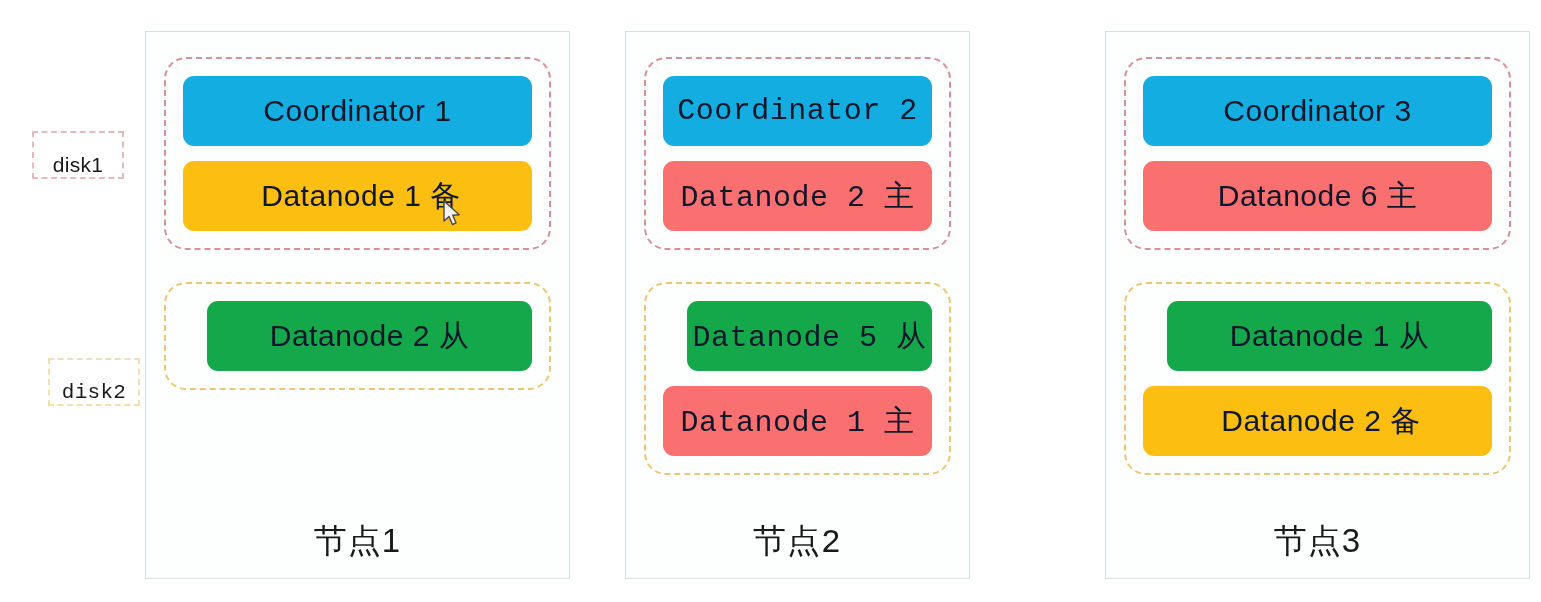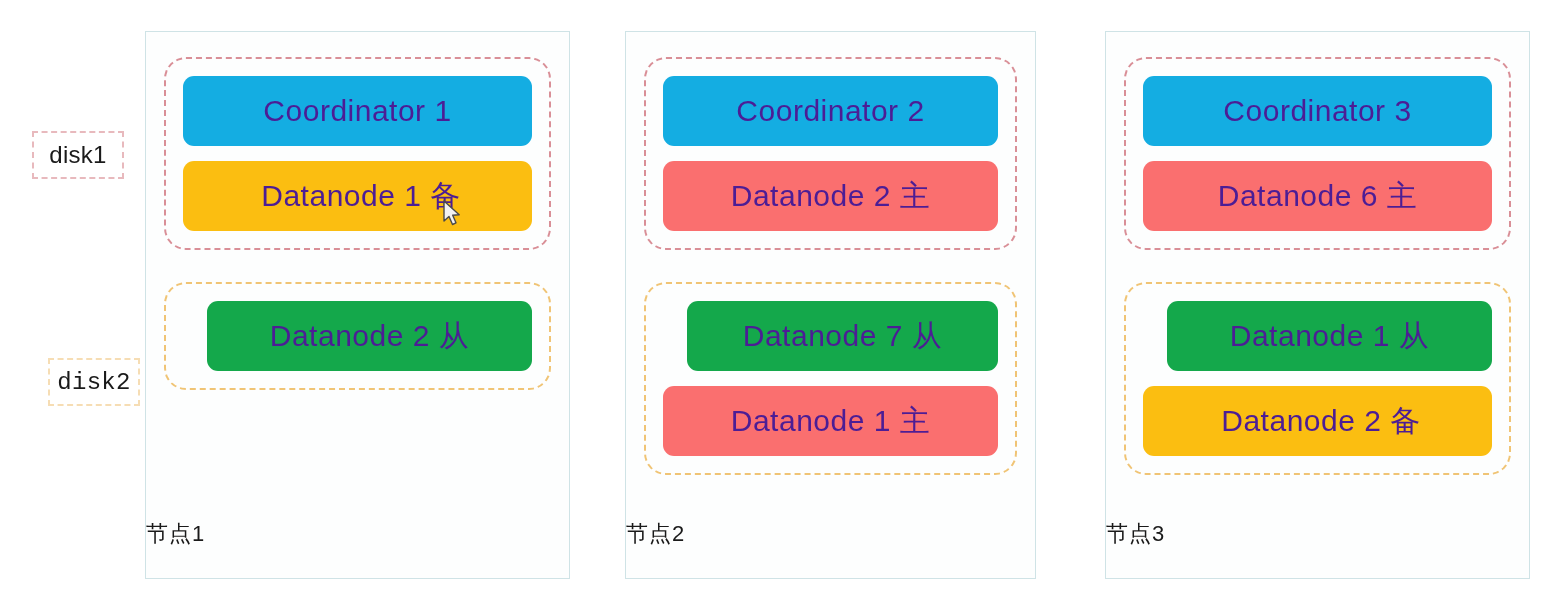--- a/index.html
+++ b/index.html
@@ -21,23 +21,23 @@
     height: 602px;
     background: #ffffff;
   }
 
   
   .disk-label {
     position: absolute;
     width: 92px;
     height: 48px;
     display: flex;
-    align-items: center;
+    align-items: flex-end;
     justify-content: center;
-    font-size: 24px;
+    font-size: 21px;
     color: #1a1a1a;
     background: #ffffff;
     box-sizing: border-box;
     letter-spacing: 0.3px;
   }
   #disk-label-1 {
     left: 32px;
     top: 131px;
     border: 2px dashed #e8b9bd;
   }
@@ -52,21 +52,21 @@
   .node-column {
     position: absolute;
     top: 31px;
     width: 425px;
     height: 548px;
     background: #fdfefe;
     border: 1px solid #cfe3e6;
     box-sizing: border-box;
   }
   #node-column-1 { left: 145px; }
-  #node-column-2 { left: 625px; width: 411px; }
+  #node-column-2 { left: 625px; width: 345px; font-family: Liberation Mono, monospace; }
   #node-column-3 { left: 1105px; }
 
   
   .disk-group {
     position: absolute;
     left: 18px;
     right: 18px;
     box-sizing: border-box;
     border-radius: 22px;
     padding: 17px 17px;
@@ -84,38 +84,38 @@
   }
 
   
   .service-block {
     height: 70px;
     border-radius: 11px;
     display: flex;
     align-items: center;
     justify-content: center;
     font-size: 30px;
-    color: #4c1d95;
+    color: #0f172a;
     letter-spacing: 0.5px;
     white-space: nowrap;
     position: relative;
   }
   .service-block.coordinator { background: #14ade2; }
   .service-block.standby     { background: #fbbe11; padding-left: 7px; }
   .service-block.primary     { background: #fa6f6f; }
   .service-block.secondary   { background: #14a84b; margin-left: 24px; }
 
   
   .node-caption {
     position: absolute;
     left: 0;
     right: 0;
     top: 487px;
-    text-align: left;
-    font-size: 22px;
+    text-align: center;
+    font-size: 33px;
     color: #1a1a1a;
     letter-spacing: 1px;
   }
 
   
   #mouse-cursor {
     position: absolute;
     left: 443px;
     top: 200px;
     width: 20px;
@@ -161,21 +161,21 @@
       <div class="service-block coordinator">
         <span>Coordinator 2</span>
       </div>
       <div class="service-block primary">
         <span>Datanode 2 主</span>
       </div>
     </div>
 
     <div class="disk-group disk2">
       <div class="service-block secondary">
-        <span>Datanode 7 从</span>
+        <span>Datanode 5 从</span>
       </div>
       <div class="service-block primary">
         <span>Datanode 1 主</span>
       </div>
     </div>
 
     <div class="node-caption">节点2</div>
   </div>
 
   <div id="node-column-3" class="node-column">

